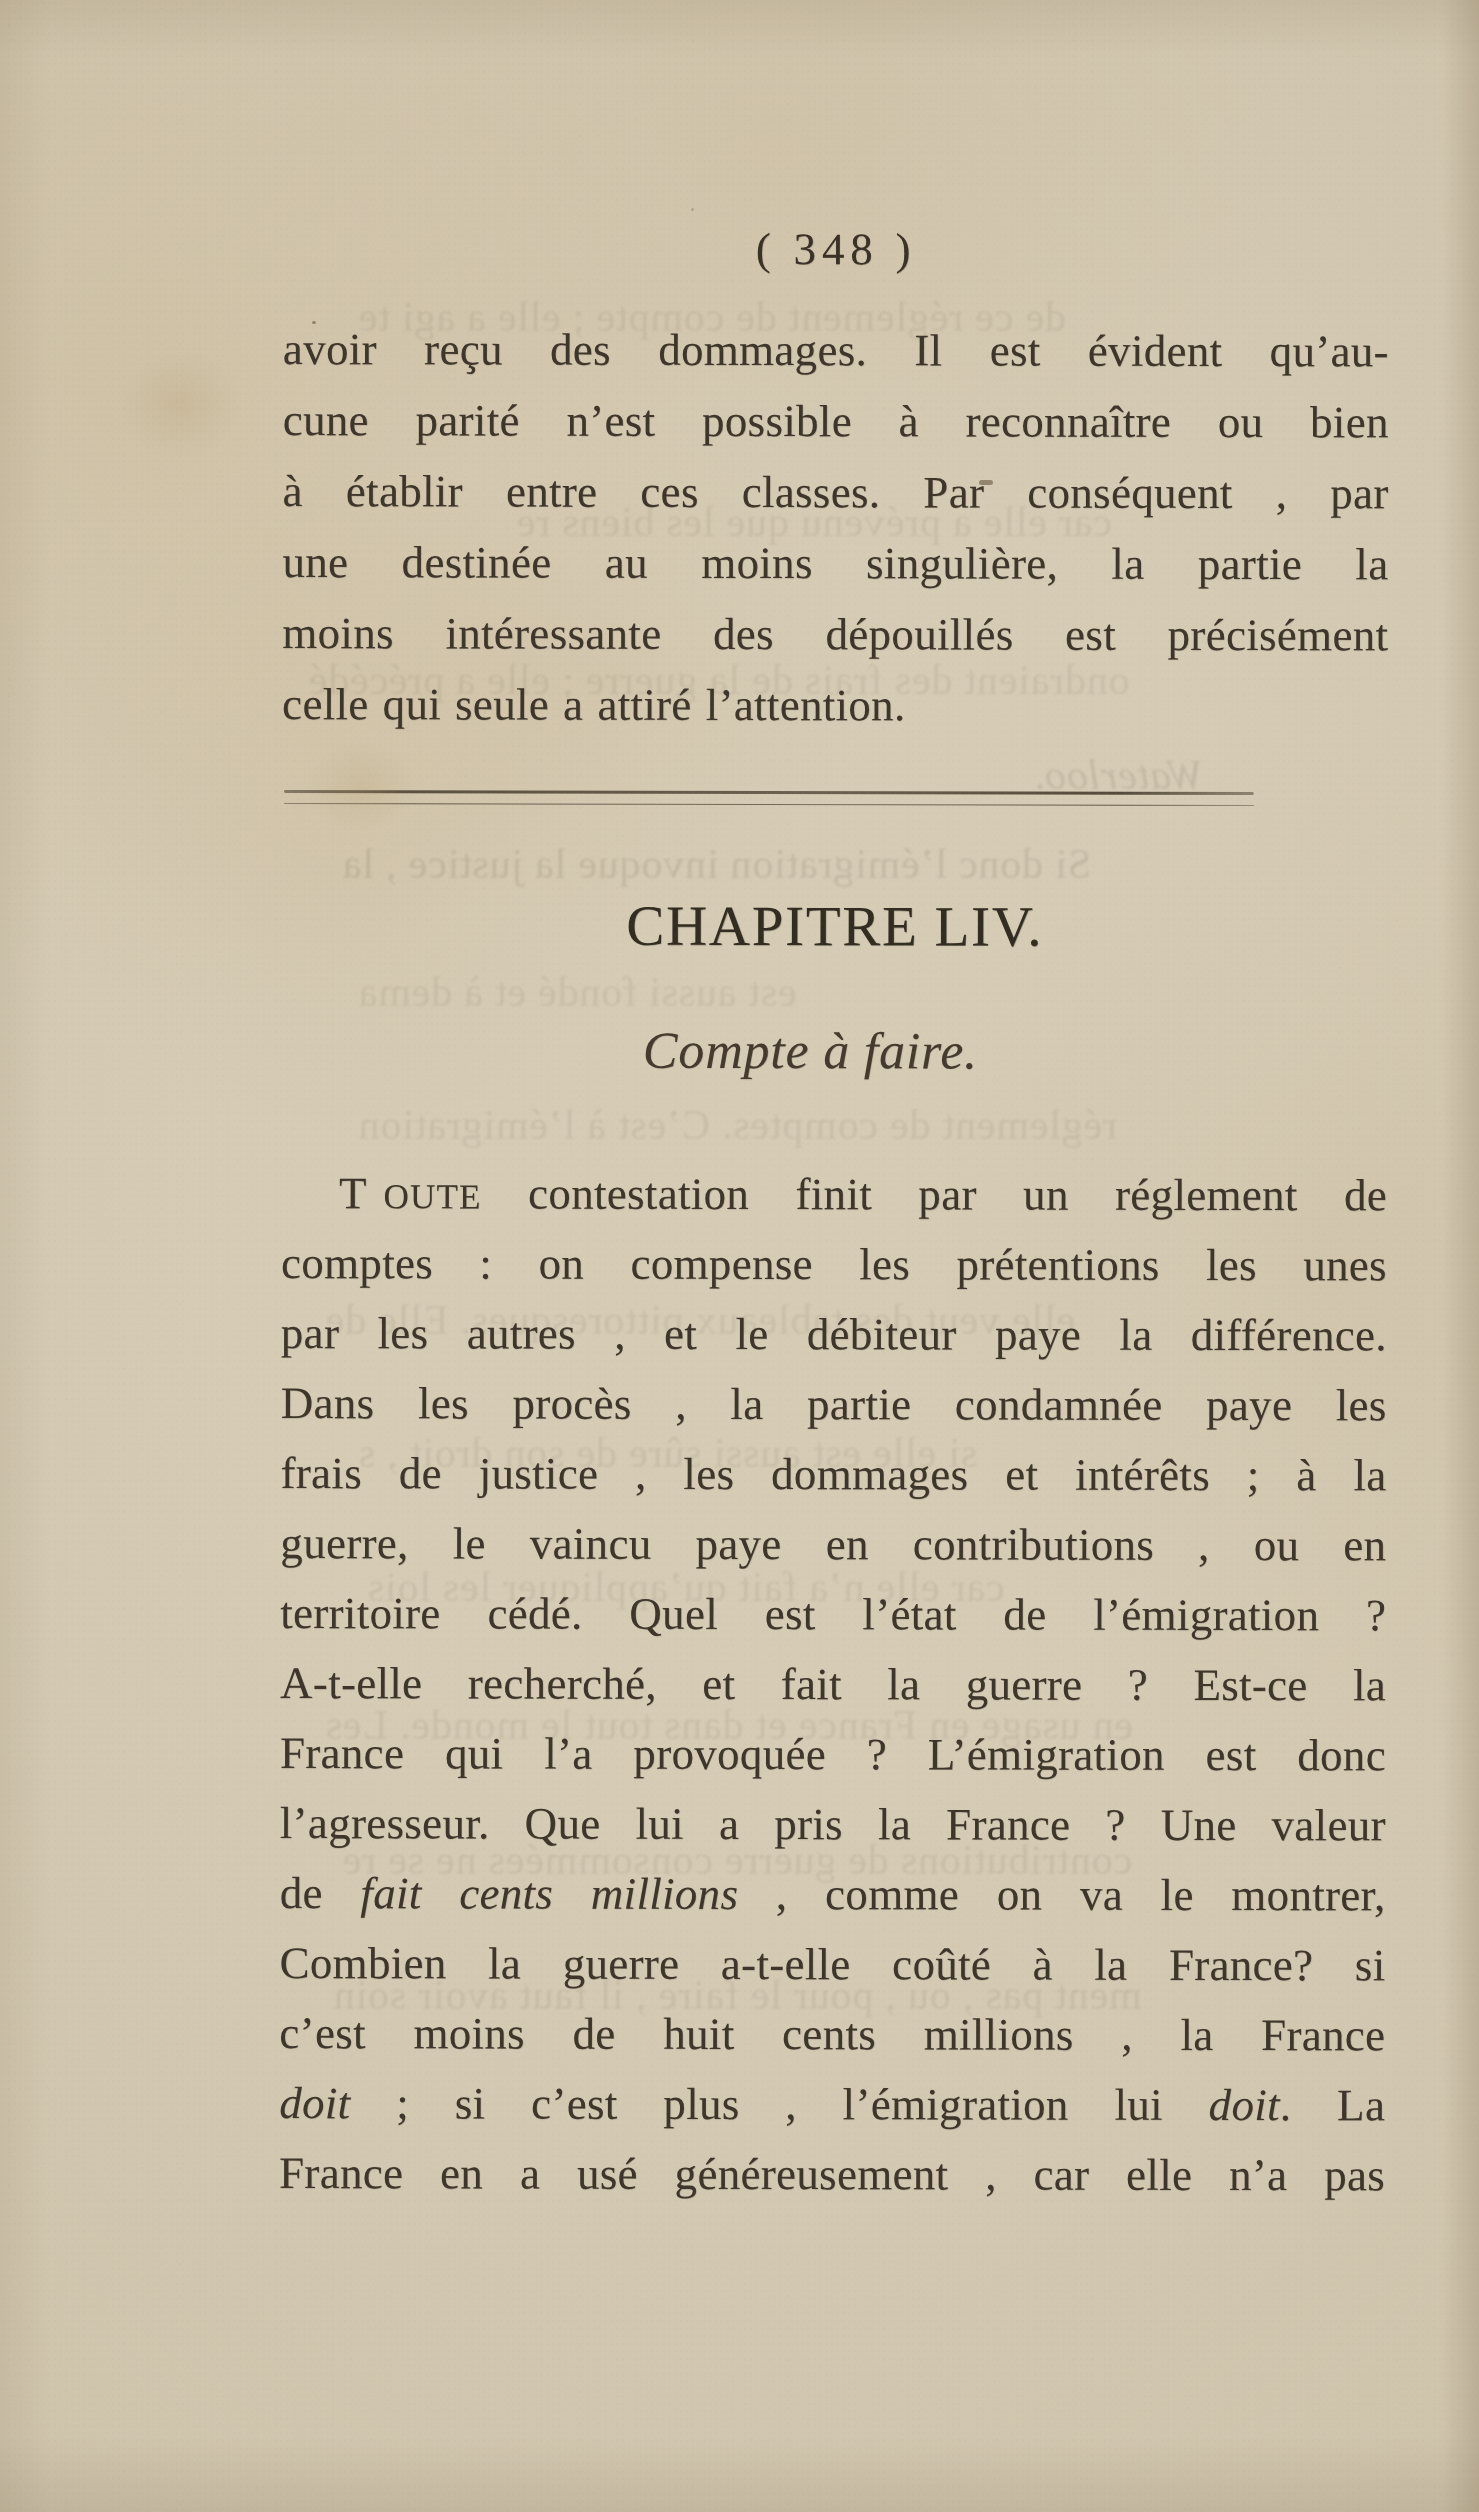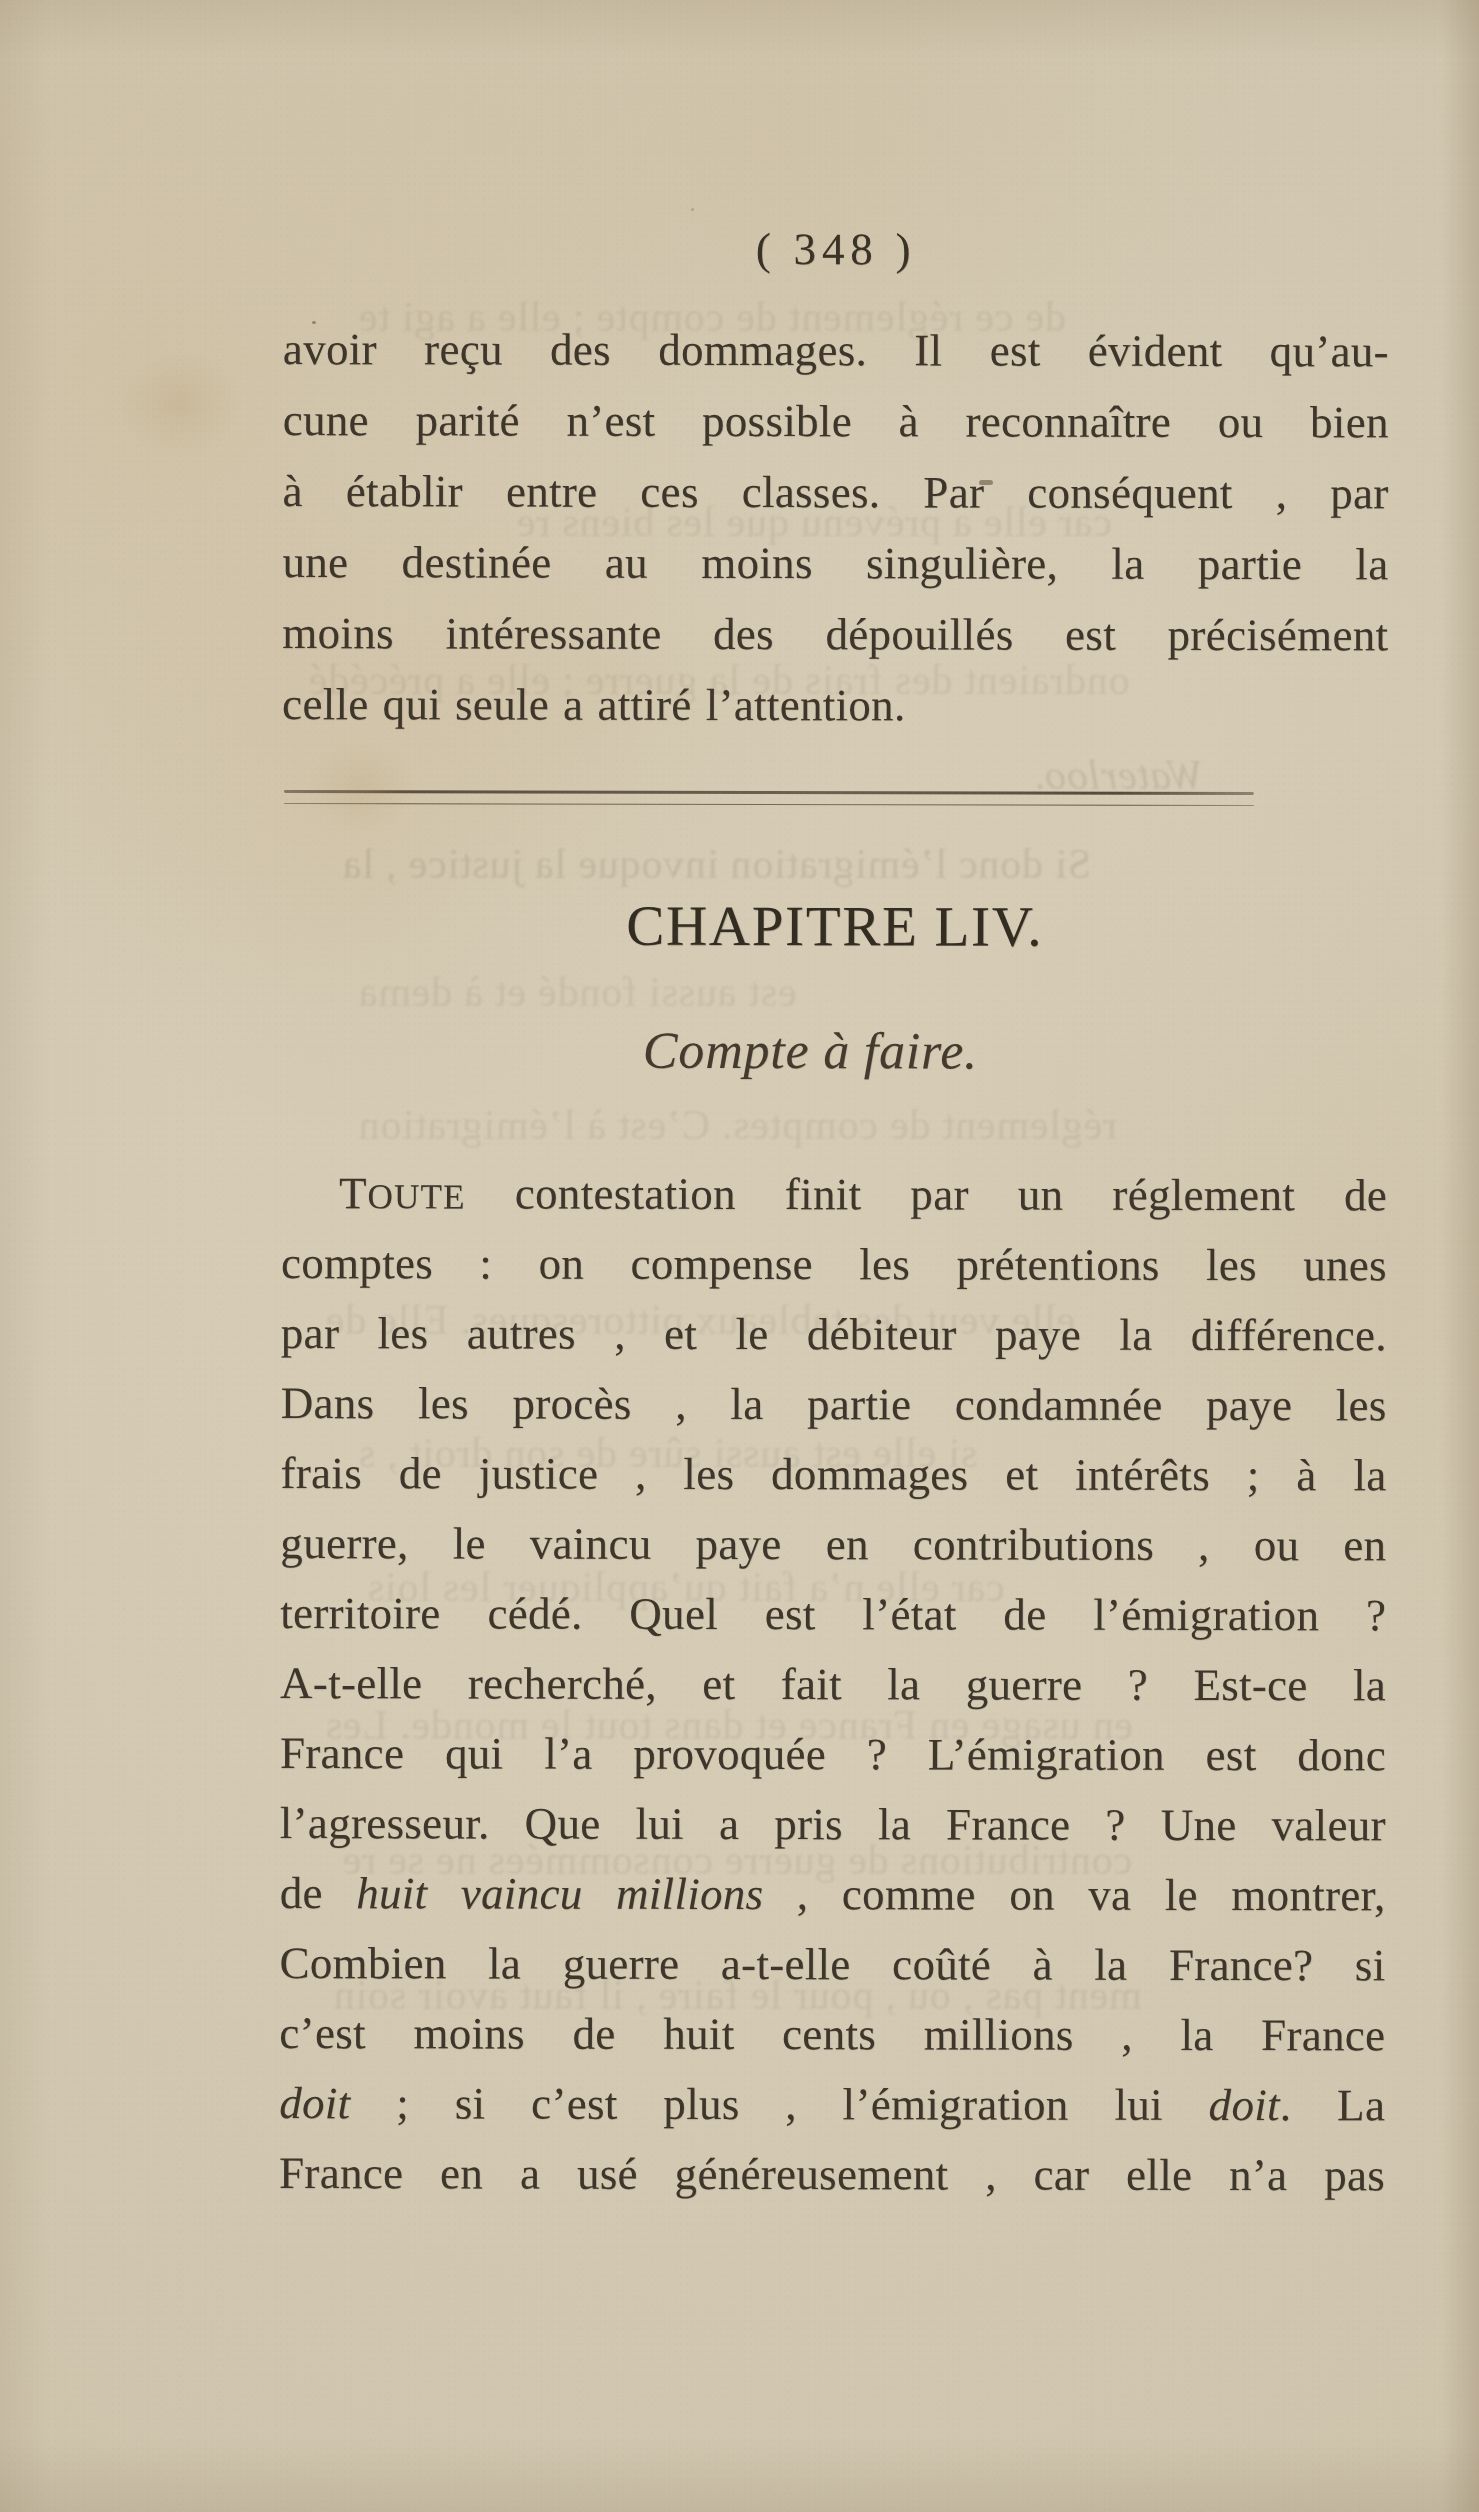--- a/index.html
+++ b/index.html
@@ -36,21 +36,21 @@
     text-shadow:0.4px 0.4px 0.8px rgba(58,50,38,0.35);}
 
   .para{position:absolute;left:281px;width:1106px;font-size:45px;color:#3e362a;
     letter-spacing:0.3px;word-spacing:2.5px;
     text-shadow:0.4px 0.5px 0.8px rgba(62,54,42,0.32);}
   .tline{height:71px;line-height:71px;text-align:justify;text-align-last:justify;white-space:normal;}
   #para2 .tline{height:70px;line-height:70px;}
   .tline.align-left{text-align-last:left;}
   .tline.indent{padding-left:58px;box-sizing:border-box;}
   .it{font-style:italic;}
-  .sc{font-size:0.78em;letter-spacing:1.2px;}
+  .sc{font-size:0.78em;letter-spacing:1.2px;margin-left:16px;}
   .lead{letter-spacing:0.8px;}
 
   .rule-block{position:absolute;left:283px;top:791px;width:970px;}
   .rule{height:2.5px;background:linear-gradient(to right,rgba(70,60,44,0.55),rgba(70,60,44,0.85) 12%,rgba(70,60,44,0.75) 55%,rgba(70,60,44,0.9) 86%,rgba(70,60,44,0.5));border-radius:1.7px;}
   .rule.thin{height:1.7px;margin-top:10px;opacity:.9;}
 
   .chapter-heading{position:absolute;left:281px;top:893px;width:1106px;text-align:center;
     font-size:57px;letter-spacing:1.7px;color:#332c21;
     text-shadow:0.6px 0.6px 0.8px rgba(51,44,33,0.4);}
   .chapter-subtitle{position:absolute;left:281px;top:1021px;width:1058px;text-align:center;
@@ -112,21 +112,21 @@
       <div class="tline indent"><span class="lead">T</span><span class="sc">OUTE</span><span> contestation finit par un réglement de</span></div>
       <div class="tline"><span>comptes : on compense les prétentions les unes</span></div>
       <div class="tline"><span>par les autres , et le débiteur paye la différence.</span></div>
       <div class="tline"><span>Dans les procès , la partie condamnée paye les</span></div>
       <div class="tline"><span>frais de justice , les dommages et intérêts ; à la</span></div>
       <div class="tline"><span>guerre, le vaincu paye en contributions , ou en</span></div>
       <div class="tline"><span>territoire cédé. Quel est l’état de l’émigration ?</span></div>
       <div class="tline"><span>A-t-elle recherché, et fait la guerre ? Est-ce la</span></div>
       <div class="tline"><span>France qui l’a provoquée ? L’émigration est donc</span></div>
       <div class="tline"><span>l’agresseur. Que lui a pris la France ? Une valeur</span></div>
-      <div class="tline"><span>de </span><span class="it">huit vaincu millions</span><span> , comme on va le montrer,</span></div>
+      <div class="tline"><span>de </span><span class="it">fait cents millions</span><span> , comme on va le montrer,</span></div>
       <div class="tline"><span>Combien la guerre a-t-elle coûté à la France? si</span></div>
       <div class="tline"><span>c’est moins de huit cents millions , la France</span></div>
       <div class="tline"><span class="it">doit</span><span> ; si c’est plus , l’émigration lui </span><span class="it">doit</span><span>. La</span></div>
       <div class="tline"><span>France en a usé généreusement , car elle n’a pas</span></div>
     </div>
 
 </div>
 
 <div class="stain" style="left:117px;top:350px;width:125px;height:108px;background:radial-gradient(closest-side,rgba(178,146,94,0.18),transparent);"></div>
 <div class="stain" style="left:308px;top:741px;width:108px;height:92px;background:radial-gradient(closest-side,rgba(178,148,98,0.16),transparent);"></div>

